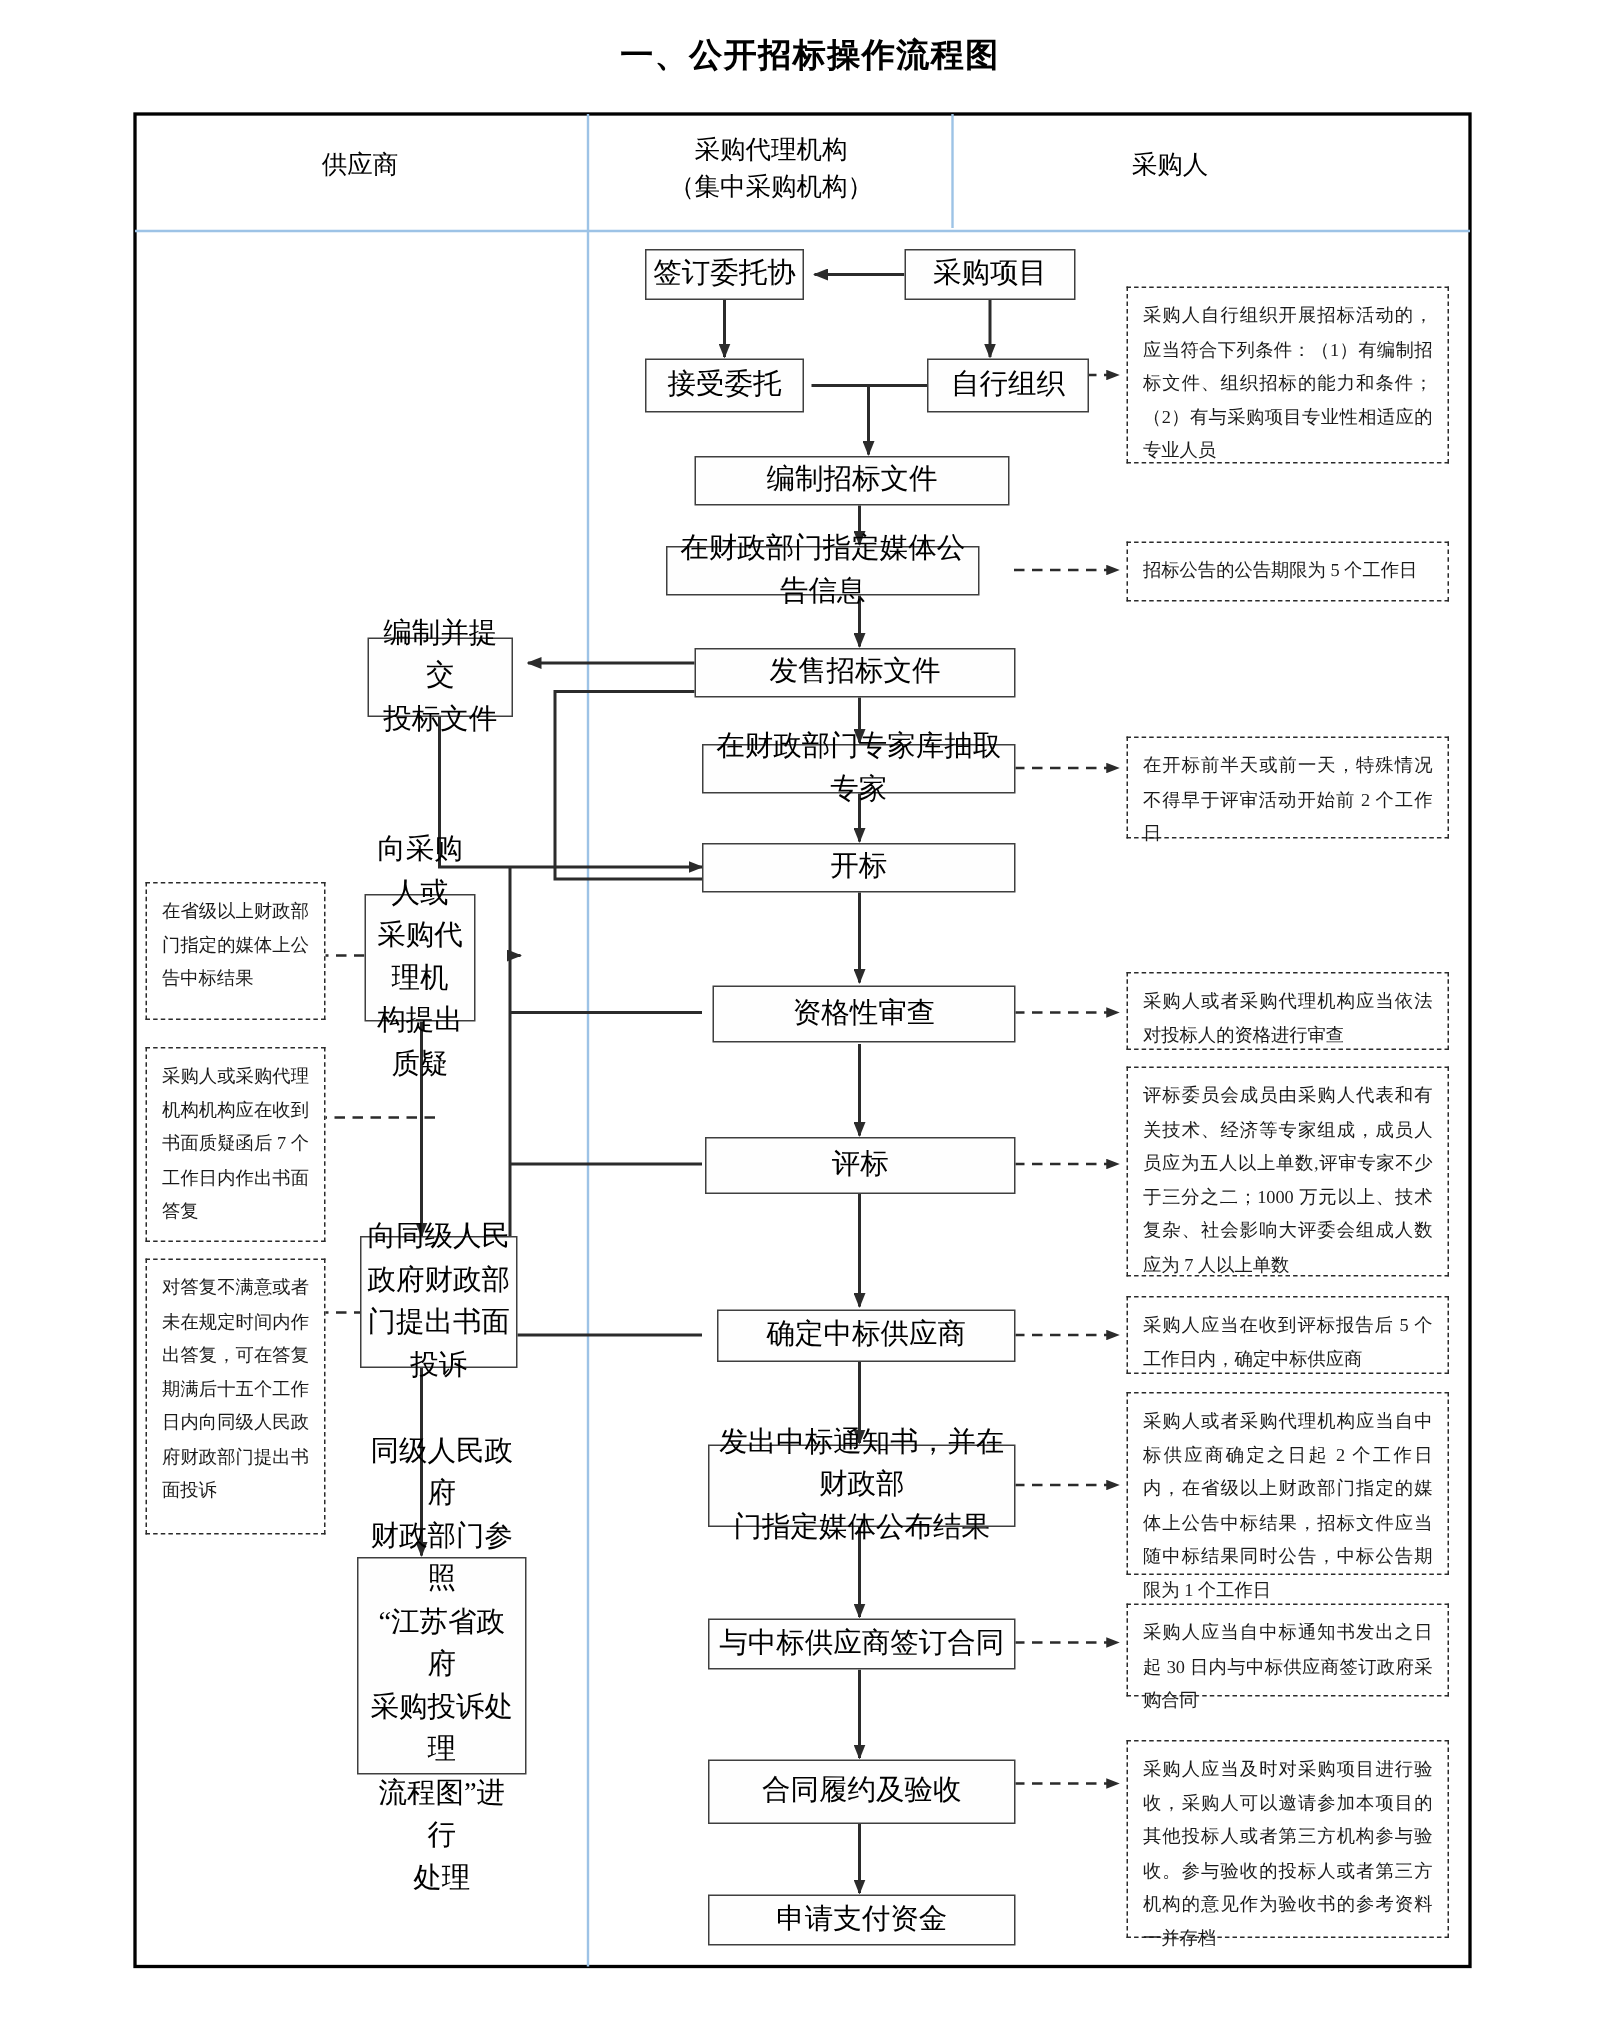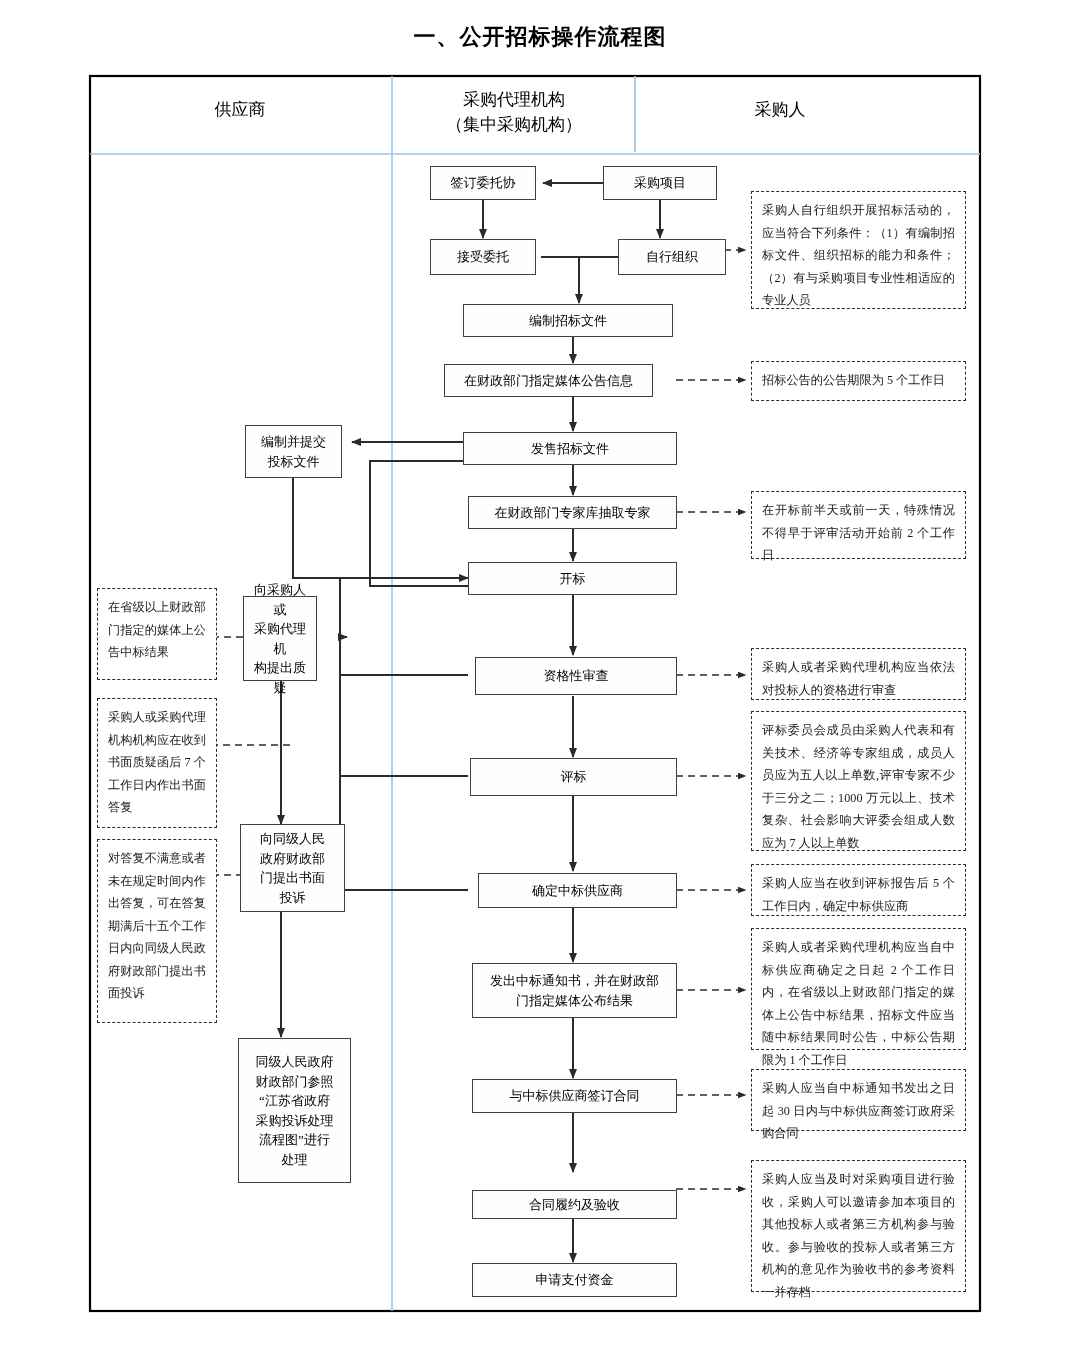--- a/index.html
+++ b/index.html
@@ -6,21 +6,21 @@
   body{width:1080px;height:1345px;font-family:"Liberation Serif","DejaVu Serif",serif;color:#000;}
   #stage{position:relative;width:1080px;height:1345px;overflow:hidden;}
   #title{
     position:absolute;left:0;top:22px;width:1080px;text-align:center;
     font-size:22px;font-weight:bold;letter-spacing:1px;
     font-family:"Liberation Sans","DejaVu Sans",sans-serif;
   }
   svg{position:absolute;left:0;top:0;width:1080px;height:1345px;}
   .node{position:absolute;box-sizing:border-box;border:1.6px solid #3f3f3f;background:#fefefe;
         display:flex;align-items:center;justify-content:center;text-align:center;
-        font-size:13px;line-height:1.5;padding:2px 4px;}
+        font-size:19px;line-height:1.5;padding:2px 4px;}
   .note{position:absolute;box-sizing:border-box;border:1.5px dashed #2b2b2b;background:#fff;
         font-size:12.2px;line-height:1.85;padding:7px 10px;text-align:justify;color:#1a1a1a;}
   .hdr{position:absolute;font-size:17px;text-align:center;line-height:1.45;}
 </style>
 </head>
 <body>
 
 <div id="stage">
 
   <div id="title">一、公开招标操作流程图</div>
@@ -123,21 +123,21 @@
   <div class="node" style="left:444px;top:364px;width:209px;height:33px;">在财政部门指定媒体公告信息</div>
   <div class="node" style="left:463px;top:432px;width:214px;height:33px;">发售招标文件</div>
   <div class="node" style="left:468px;top:496px;width:209px;height:33px;">在财政部门专家库抽取专家</div>
   <div class="node" style="left:468px;top:562px;width:209px;height:33px;">开标</div>
   <div class="node" style="left:475px;top:657px;width:202px;height:38px;">资格性审查</div>
   <div class="node" style="left:470px;top:758px;width:207px;height:38px;">评标</div>
   <div class="node" style="left:478px;top:873px;width:199px;height:35px;">确定中标供应商</div>
   <div class="node" style="left:472px;top:963px;width:205px;height:55px;white-space:pre-line;">发出中标通知书，并在财政部
 门指定媒体公布结果</div>
   <div class="node" style="left:472px;top:1079px;width:205px;height:34px;">与中标供应商签订合同</div>
-  <div class="node" style="left:472px;top:1173px;width:205px;height:29px;margin-top:17px;">合同履约及验收</div>
+  <div class="node" style="left:472px;top:1173px;width:205px;height:43px;">合同履约及验收</div>
   <div class="node" style="left:472px;top:1263px;width:205px;height:34px;">申请支付资金</div>
 
   <div class="node" style="left:245px;top:425px;width:97px;height:53px;white-space:pre-line;">编制并提交
 投标文件</div>
   <div class="node" style="left:243px;top:596px;width:74px;height:85px;white-space:pre-line;">向采购人或
 采购代理机
 构提出质疑</div>
   <div class="node" style="left:240px;top:824px;width:105px;height:88px;white-space:pre-line;">向同级人民
 政府财政部
 门提出书面

